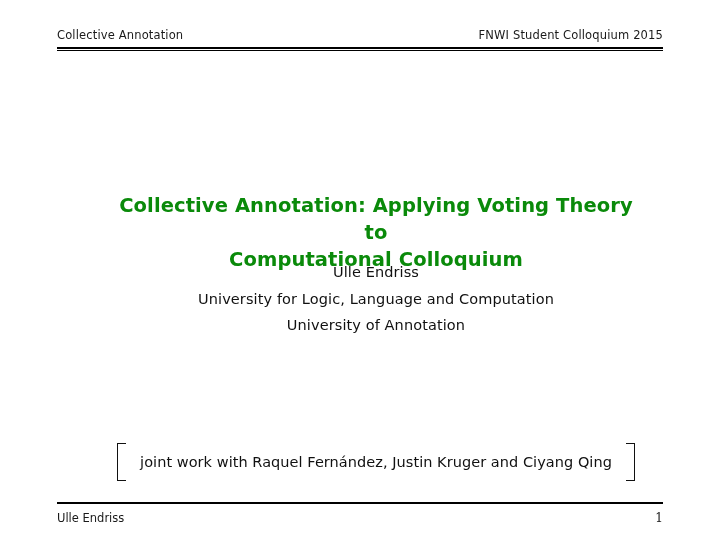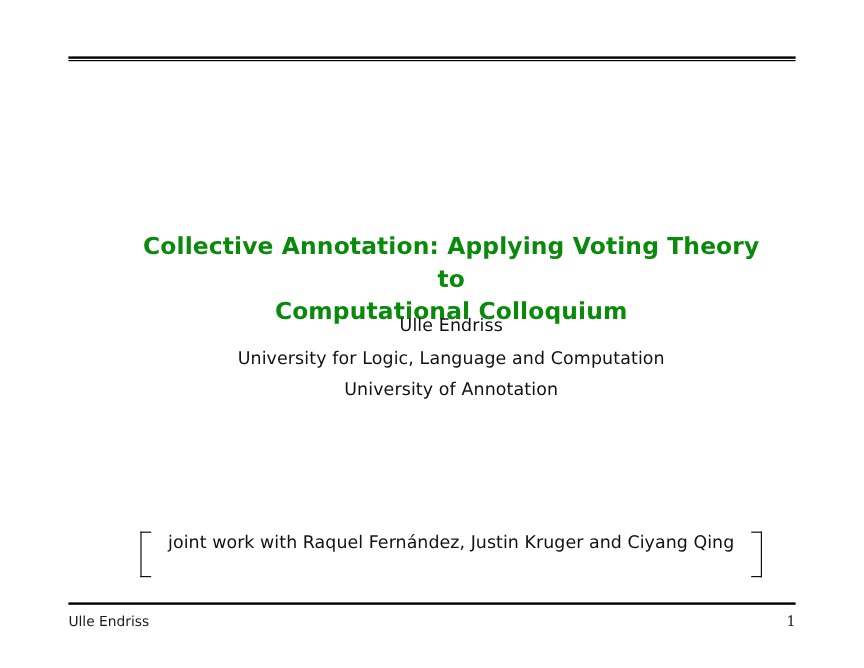--- a/index.html
+++ b/index.html
@@ -98,20 +98,21 @@
     letter-spacing: 0.1px;
   }
 
   
   .jointwork {
     position: absolute;
     left: 78px;
     top: 443px;
     width: 564px;
     display: flex;
+    align-items: center;
     justify-content: center;
     gap: 14px;
   }
   .bracket {
     display: inline-block;
     width: 9px;
     height: 38px;
     box-sizing: border-box;
     border-top: 1.3px solid #111;
     border-bottom: 1.3px solid #111;
@@ -153,20 +154,24 @@
     line-height: 14px;
     font-family: "DejaVu Serif", "Liberation Serif", serif;
     font-size: 12px;
   }
 </style>
 </head>
 <body>
 
 <div class="slide">
 
+  <div class="headline">
+    <span class="headline-left">Collective Annotation</span>
+    <span class="headline-right">FNWI Student Colloquium 2015</span>
+  </div>
   <div class="rule-head"></div>
   <div class="rule-head-thin"></div>
 
   <div class="body-area">
 
     <div class="title-block">
       <div class="title-line">Collective Annotation: Applying Voting Theory to</div>
       <div class="title-line">Computational Colloquium</div>
     </div>
 

